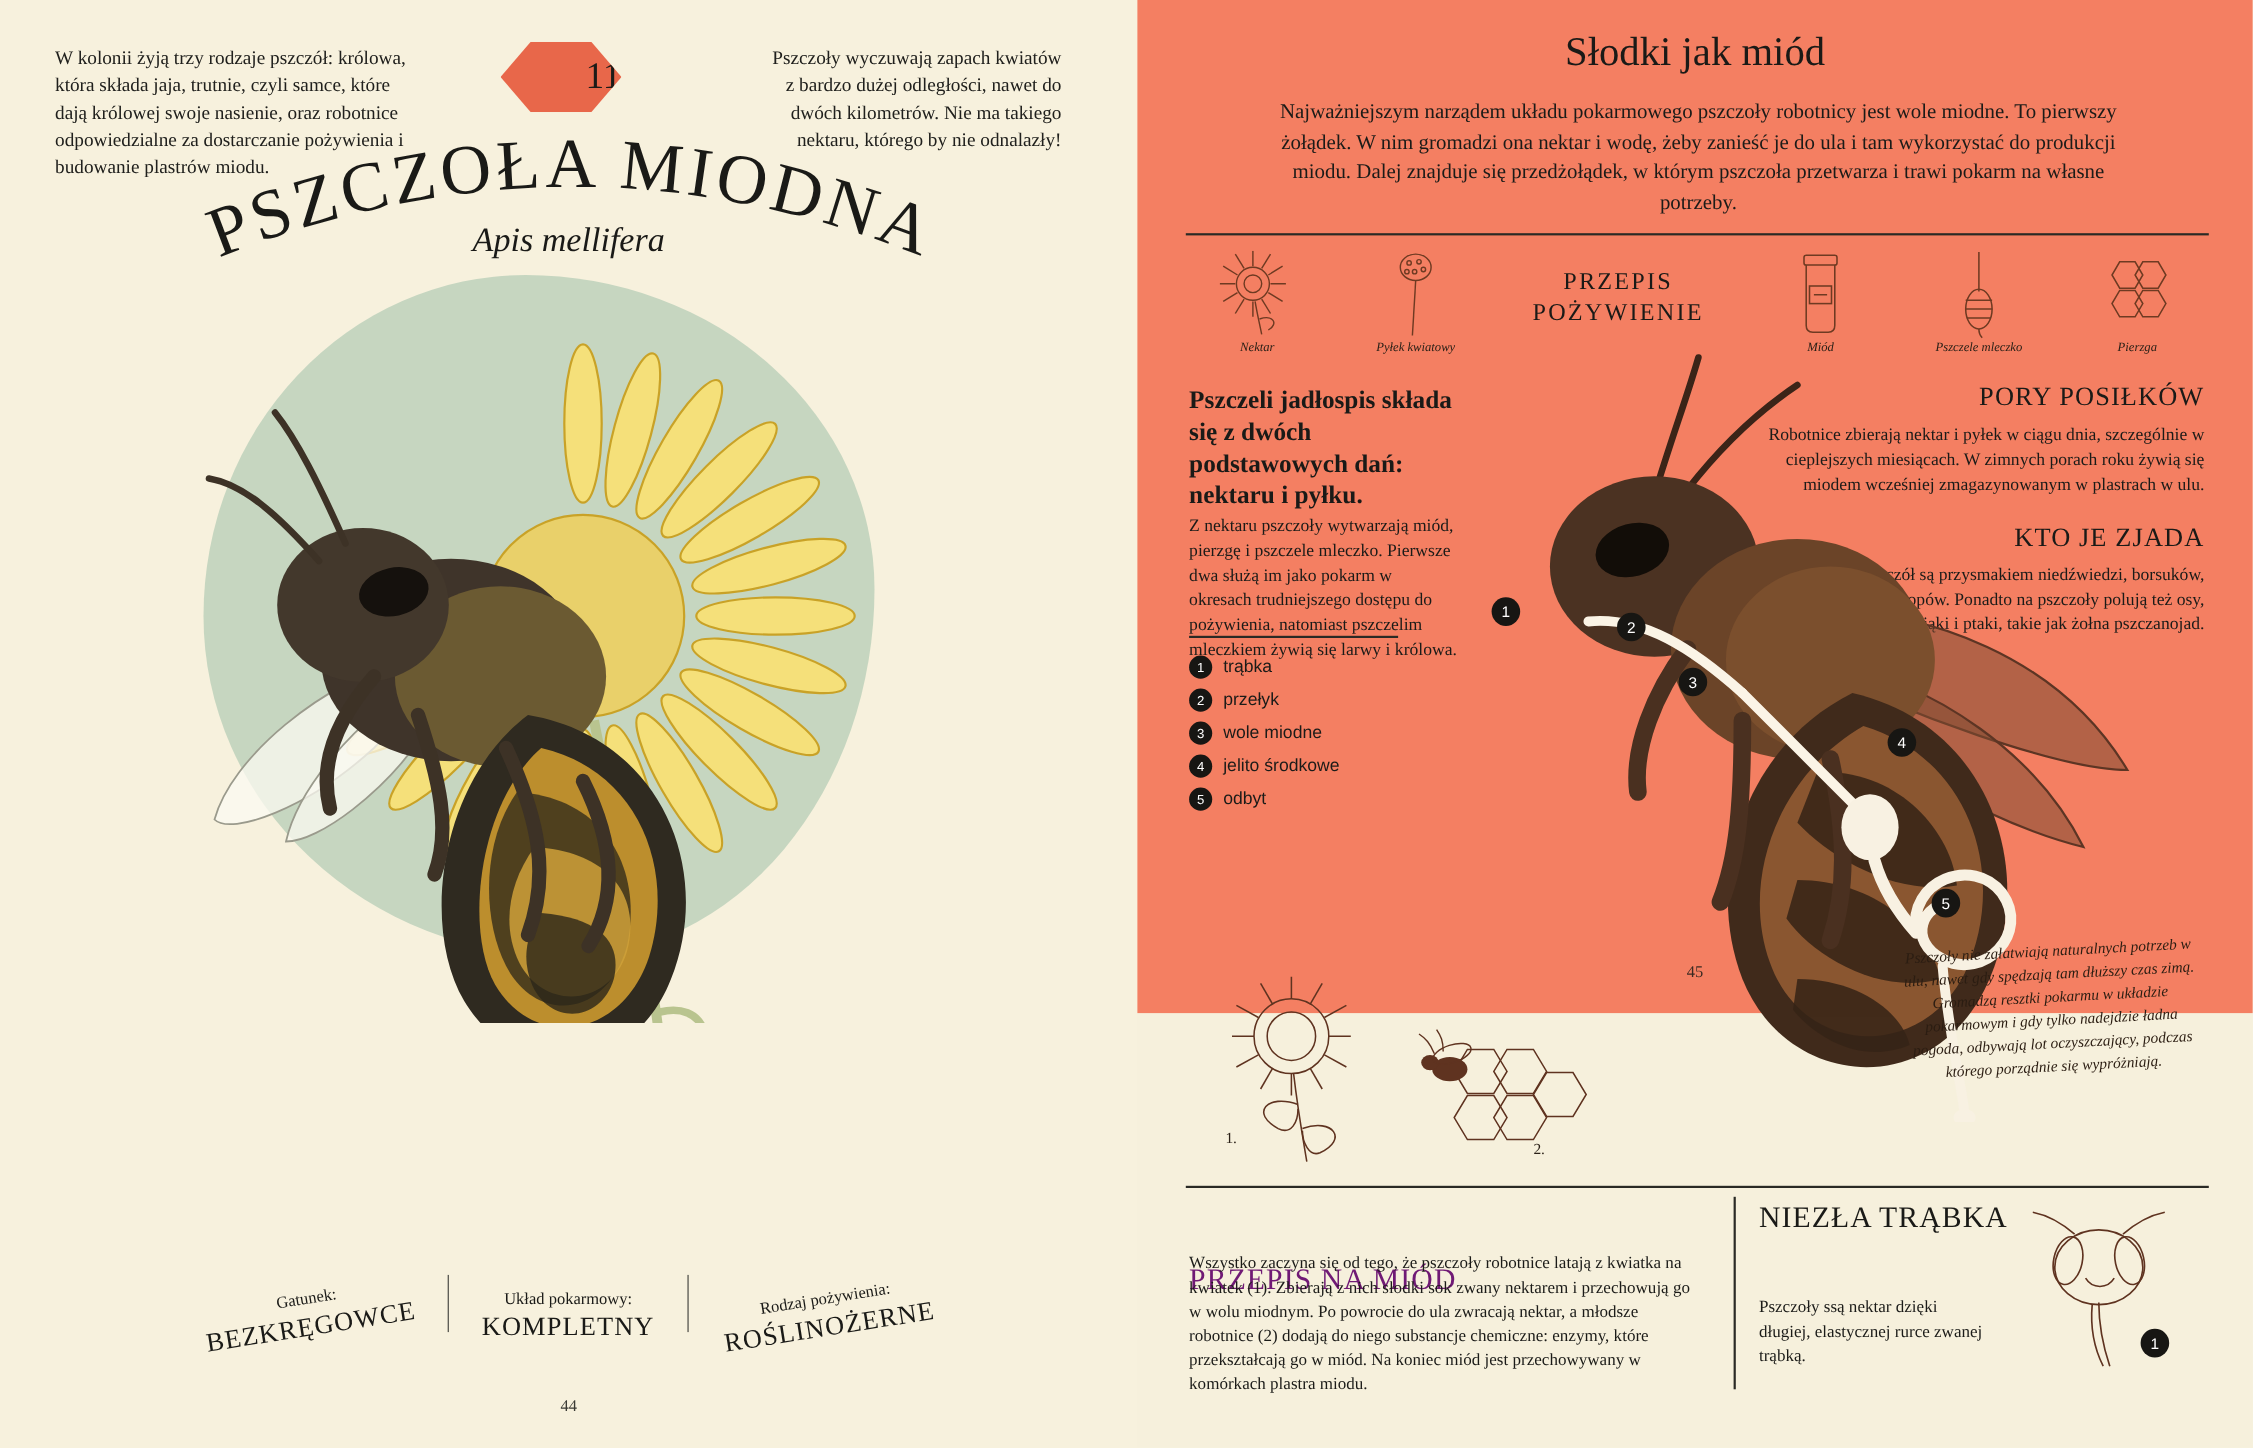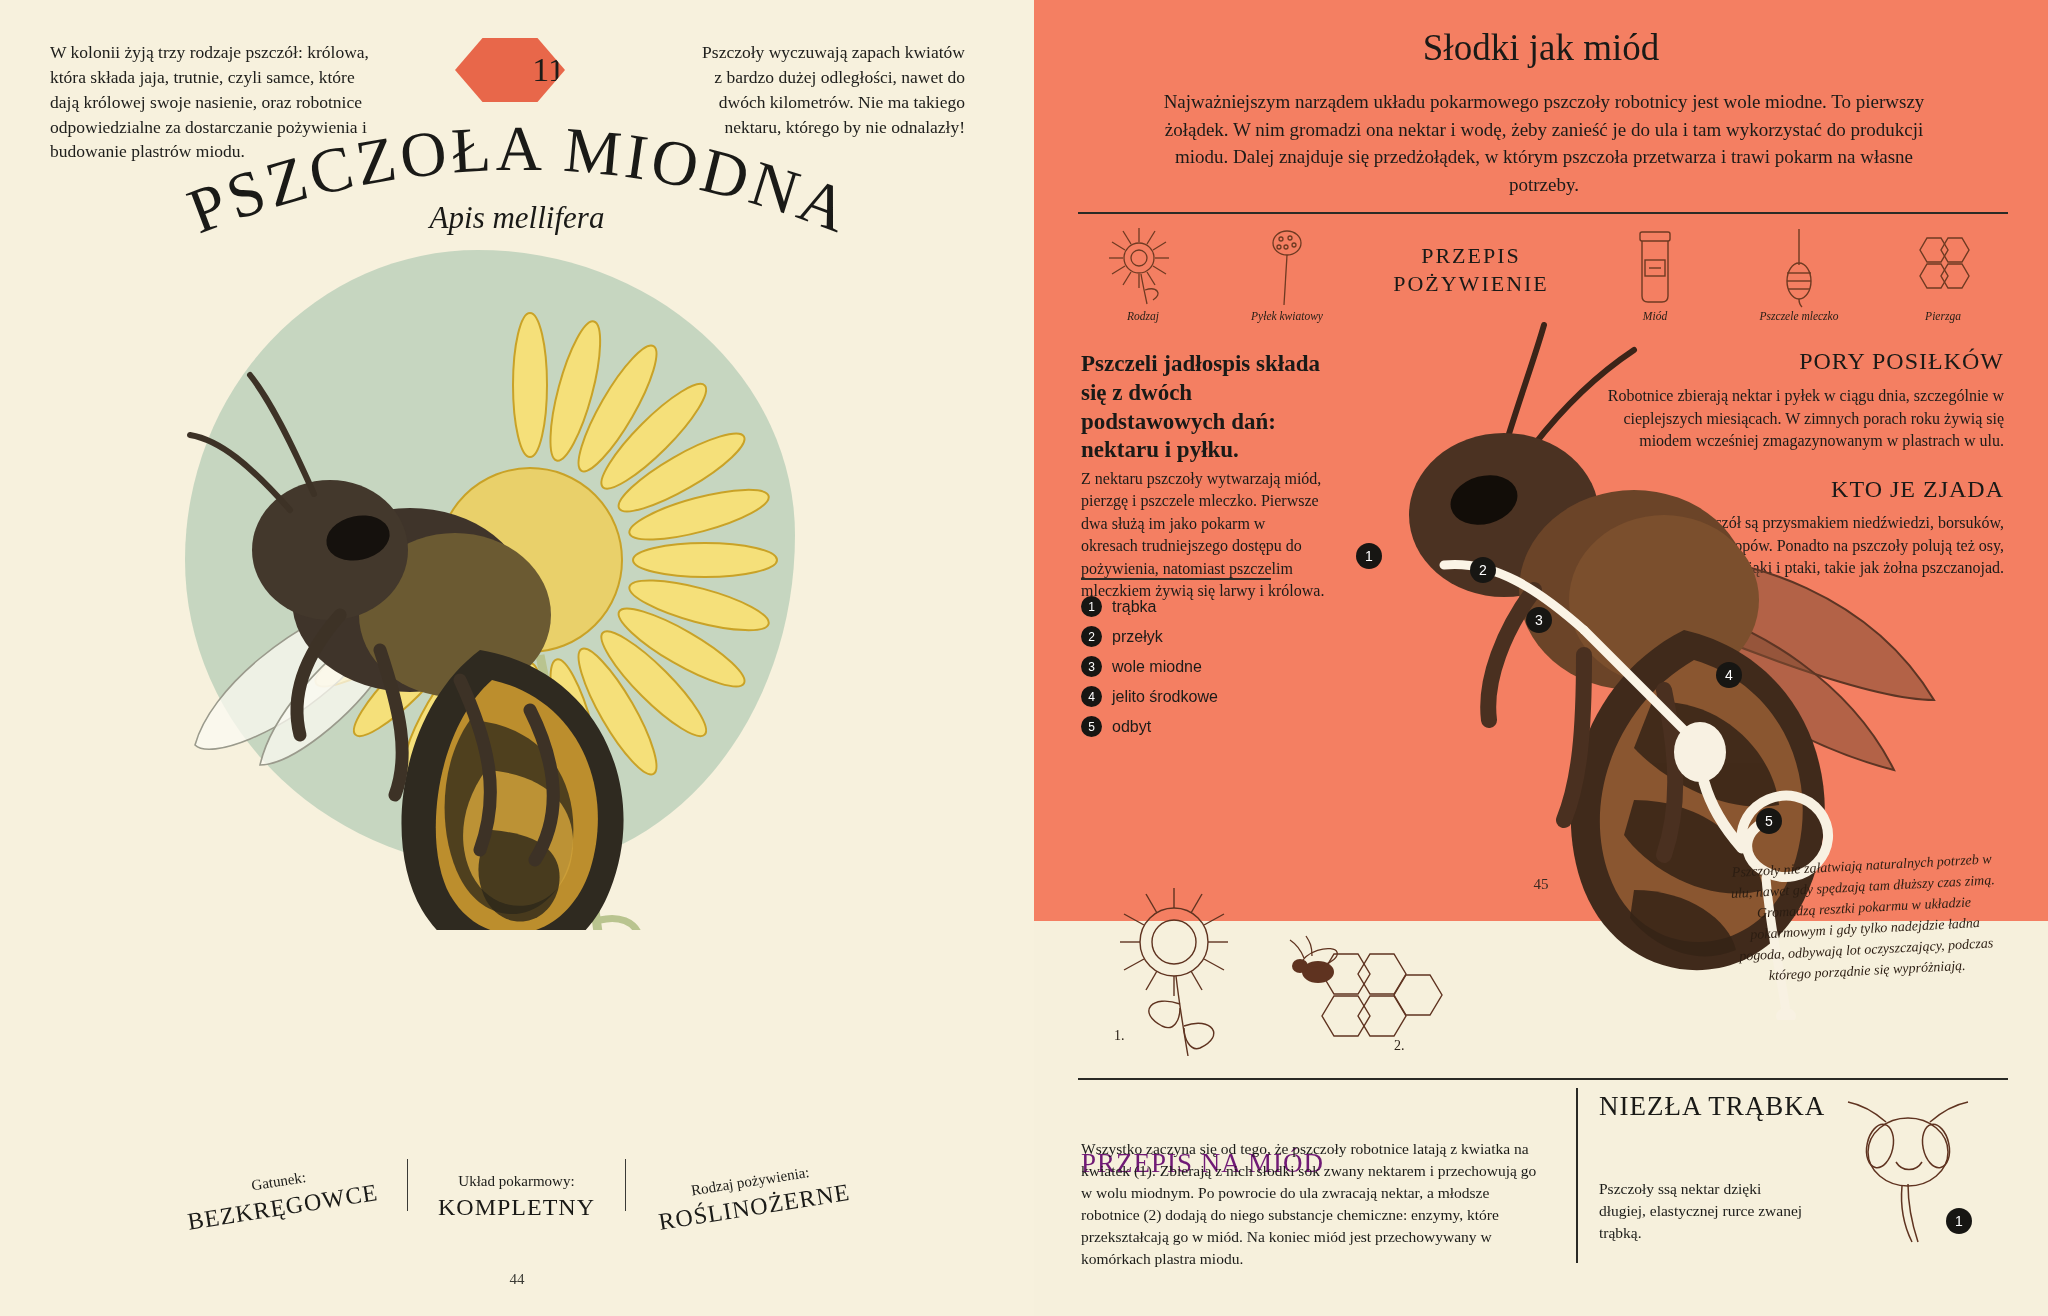--- a/index.html
+++ b/index.html
@@ -346,21 +346,21 @@
                   <path d="M-16,0 L-30,0"></path>
                     <path d="M-14,-8 L-27,-16"></path>
                     <path d="M-8,-14 L-16,-27"></path>
                 </g>
               </g>
               <path d="M46,46 C48,58 50,66 52,76"></path>
               <path d="M50,62 C62,58 68,66 58,72"></path>
             </g>
           </svg>
         </div>
-        <span class="f-cap">Rodzaj</span>
+        <span class="f-cap">Nektar</span>
       </div>
 
       <div class="food-item">
         <div class="f-ico">
           <svg width="70" height="80" viewBox="0 0 70 80">
             <g stroke="#6e3a22" fill="none" stroke-width="1.3">
               <ellipse cx="35" cy="16" rx="14" ry="12"></ellipse>
               <circle cx="29" cy="12" r="2"></circle>
                 <circle cx="38" cy="11" r="2"></circle>
               <circle cx="34" cy="20" r="2"></circle>

